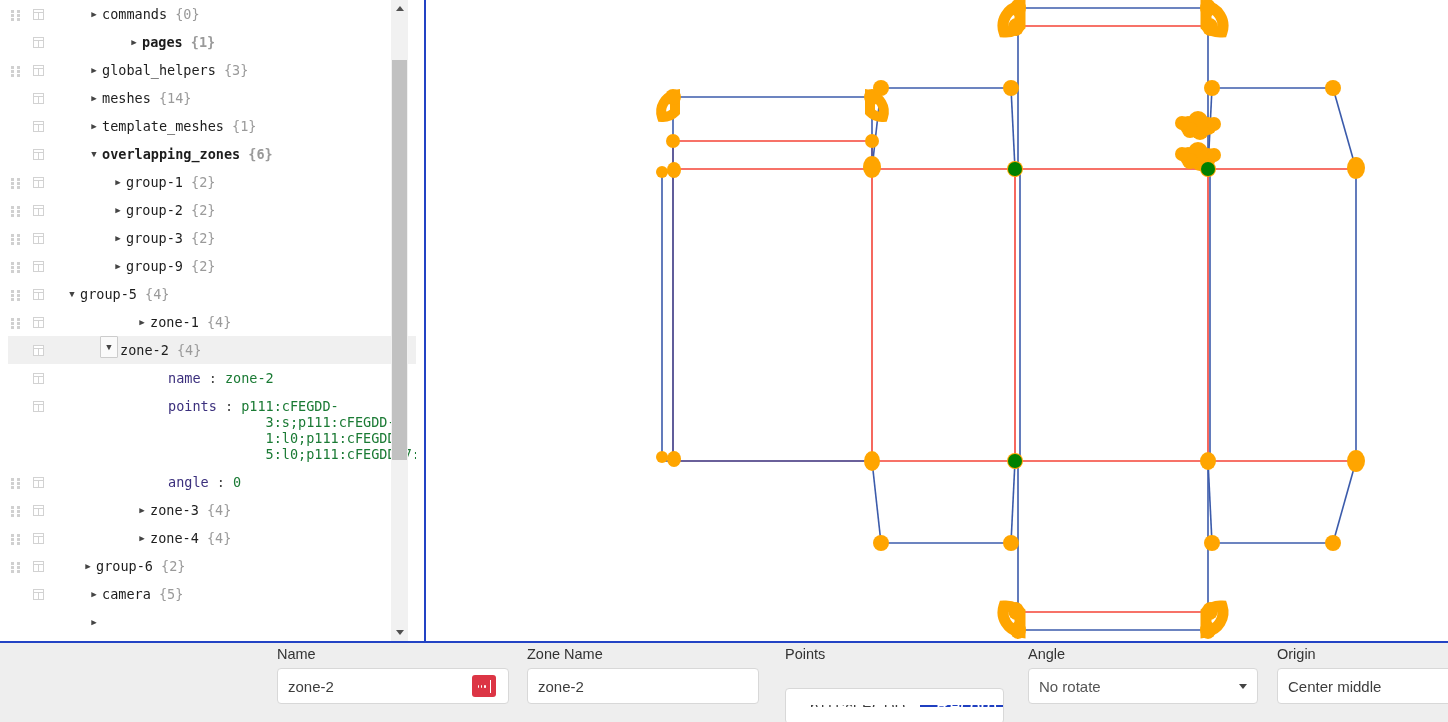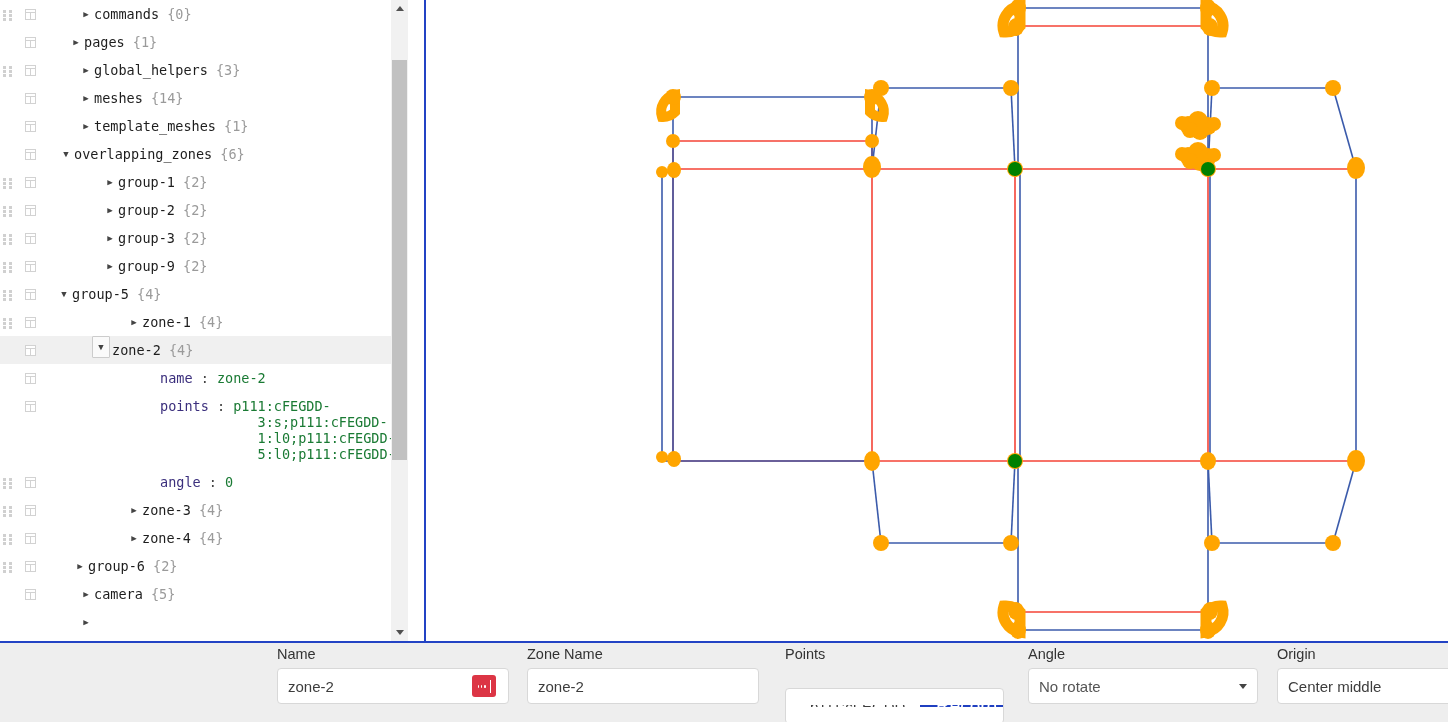--- a/index.html
+++ b/index.html
@@ -24,21 +24,21 @@
     left: 0; top: 0;
     width: 426px;
     height: 641px;
     background: #ffffff;
     border-right: 2px solid #2343c4;
     overflow: hidden;
   }
 
   #tree-scroll {
     position: absolute;
-    left: 0; top: 0;
+    left: 8px; top: 0;
     width: 408px;
     height: 641px;
     overflow: hidden;
   }
 
   .tree-row {
     position: relative;
     display: flex;
     align-items: flex-start;
     min-height: 28px;
@@ -290,21 +290,21 @@
             <i></i>
             <i></i>
             <i></i>
             <i></i>
           </span>
           <span class="node-icon" style="left: 25px;"></span>
           <span class="tree-label-wrap" style="margin-left: 78px;"><span class="caret">▶</span><span class="tree-name">commands</span> <span class="tree-count">{0}</span></span>
         </div>
         <div class="tree-row">
           <span class="node-icon" style="left: 25px;"></span>
-          <span class="tree-label-wrap" style="margin-left: 68px;"><span class="caret">▶</span><span class="tree-name">pages</span> <span class="tree-count">{1}</span></span>
+          <span class="tree-label-wrap" style="margin-left: 118px; font-weight: bold;"><span class="caret">▶</span><span class="tree-name">pages</span> <span class="tree-count">{1}</span></span>
         </div>
         <div class="tree-row">
           <span class="drag-handle">
             <i></i>
             <i></i>
             <i></i>
             <i></i>
             <i></i>
             <i></i>
           </span>
@@ -314,21 +314,21 @@
         <div class="tree-row">
           <span class="node-icon" style="left: 25px;"></span>
           <span class="tree-label-wrap" style="margin-left: 78px;"><span class="caret">▶</span><span class="tree-name">meshes</span> <span class="tree-count">{14}</span></span>
         </div>
         <div class="tree-row">
           <span class="node-icon" style="left: 25px;"></span>
           <span class="tree-label-wrap" style="margin-left: 78px;"><span class="caret">▶</span><span class="tree-name">template_meshes</span> <span class="tree-count">{1}</span></span>
         </div>
         <div class="tree-row">
           <span class="node-icon" style="left: 25px;"></span>
-          <span class="tree-label-wrap" style="margin-left: 58px;"><span class="caret">▼</span><span class="tree-name">overlapping_zones</span> <span class="tree-count">{6}</span></span>
+          <span class="tree-label-wrap" style="margin-left: 78px; font-weight: bold;"><span class="caret">▼</span><span class="tree-name">overlapping_zones</span> <span class="tree-count">{6}</span></span>
         </div>
         <div class="tree-row">
           <span class="drag-handle">
             <i></i>
             <i></i>
             <i></i>
             <i></i>
             <i></i>
             <i></i>
           </span>

